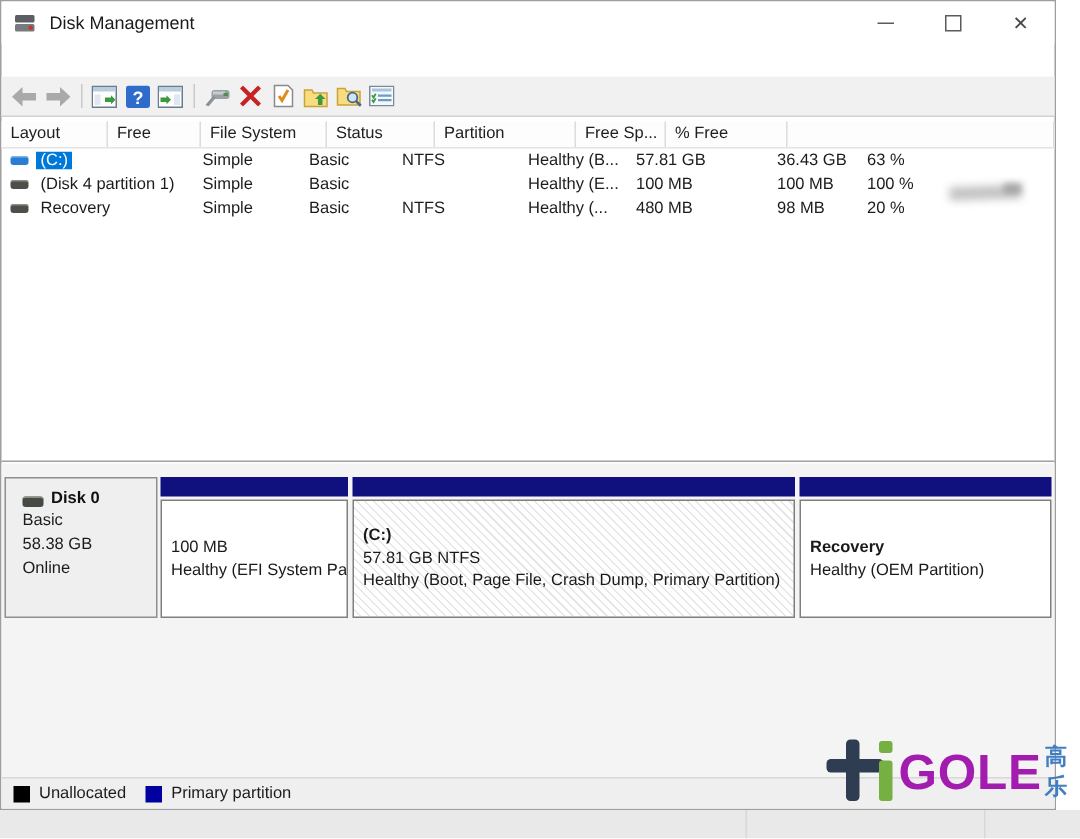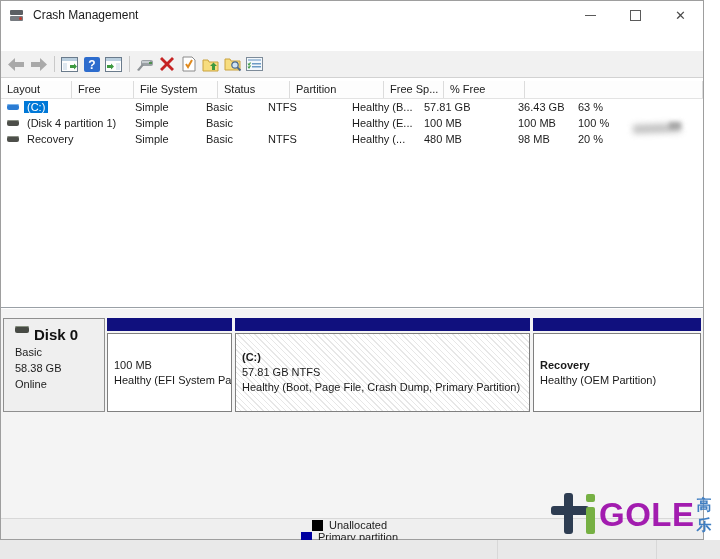--- a/index.html
+++ b/index.html
@@ -56,40 +56,40 @@
           filter:blur(3px);opacity:.6;transform:rotate(-2deg);}
   .smudge2{position:absolute;left:668px;top:121px;width:12px;height:7px;background:#8a8a8a;
           filter:blur(2px);opacity:.6;}
   
   .split-line{position:absolute;left:0;top:306px;right:0;height:0;border-top:1px solid #9aa0a6;}
   
   .bpane{position:absolute;left:0;top:308px;right:0;bottom:0;background:#f4f4f4;}
   .diskrow{position:absolute;left:2px;top:9px;right:2px;height:94px;display:flex;}
   .diskinfo{width:102px;flex:0 0 auto;background:#efefef;border:1px solid #8f8f8f;
             box-sizing:border-box;padding:7px 0 0 11px;}
-  .diskinfo .dname{display:flex;align-items:flex-start;font-size:15px;font-weight:bold;color:#111;}
+  .diskinfo .dname{display:flex;align-items:flex-end;font-size:11px;font-weight:bold;color:#111;}
   .disk-icon{width:14px;height:7px;border-radius:2px;background:#474a44;margin-right:5px;
              box-shadow:inset 0 1px 0 #879180;}
   .diskinfo .dline{font-size:11px;color:#1c1c1c;margin-top:3px;line-height:13px;}
   .parts{flex:1;display:flex;margin-left:2px;}
   .part{display:flex;flex-direction:column;box-sizing:border-box;}
   .part + .part{margin-left:3px;}
   .part-bar{height:13px;background:#10107e;}
   .part-body{flex:1;margin-top:2px;border:1px solid #7f7f7f;background:#fff;
              display:flex;flex-direction:column;justify-content:center;
              padding-left:6px;overflow:hidden;}
   .part-body.hatch{background:repeating-linear-gradient(45deg,#ffffff,#ffffff 3px,#e7e7e7 3px,#e7e7e7 4px);}
   .pline{font-size:11px;color:#1a1a1a;line-height:15px;white-space:nowrap;}
   .pline.b{font-weight:bold;}
   .p1{width:125px;flex:0 0 auto;}
   .p2{width:295px;flex:0 0 auto;}
   .p3{flex:1;}
   
   .legend{position:absolute;left:0;right:0;bottom:0;height:21px;background:#efefef;
-          border-top:1px solid #d8d8d8;display:flex;align-items:center;padding-left:8px;box-sizing:border-box;flex-direction:column;}
+          border-top:1px solid #d8d8d8;display:flex;align-items:center;padding-left:8px;box-sizing:border-box;}
   .leg-item{display:flex;align-items:center;margin-right:13px;}
   .leg-swatch{width:11px;height:11px;margin-right:6px;}
   .leg-label{font-size:11px;color:#1c1c1c;}
   
   .below{position:absolute;left:0;top:540px;width:720px;height:19px;background:#e9e9e9;}
   .below .vline{position:absolute;top:0;bottom:0;width:1px;background:#d8d8d8;}
   .rightgap{position:absolute;left:704px;top:0;width:16px;height:540px;background:#fff;}
   
   .logo{position:absolute;left:551px;top:493px;display:flex;align-items:flex-end;z-index:20;}
   .logo-h{position:relative;width:40px;height:42px;flex:0 0 auto;}
@@ -106,21 +106,21 @@
 <body>
 
 <div class="win">
 
   <div class="titlebar">
     <span class="app-icon">
       <span class="slab t"></span>
         <span class="slab b"></span>
         <span class="dot"></span>
     </span>
-    <span class="title-text">Crash Management</span>
+    <span class="title-text">Disk Management</span>
     <div class="win-controls">
       <div class="win-btn">
           <span class="glyph-min"></span>
         </div>
       <div class="win-btn">
           <span class="glyph-max"></span>
         </div>
       <div class="win-btn">
           <span class="glyph-close">✕</span>
         </div>

